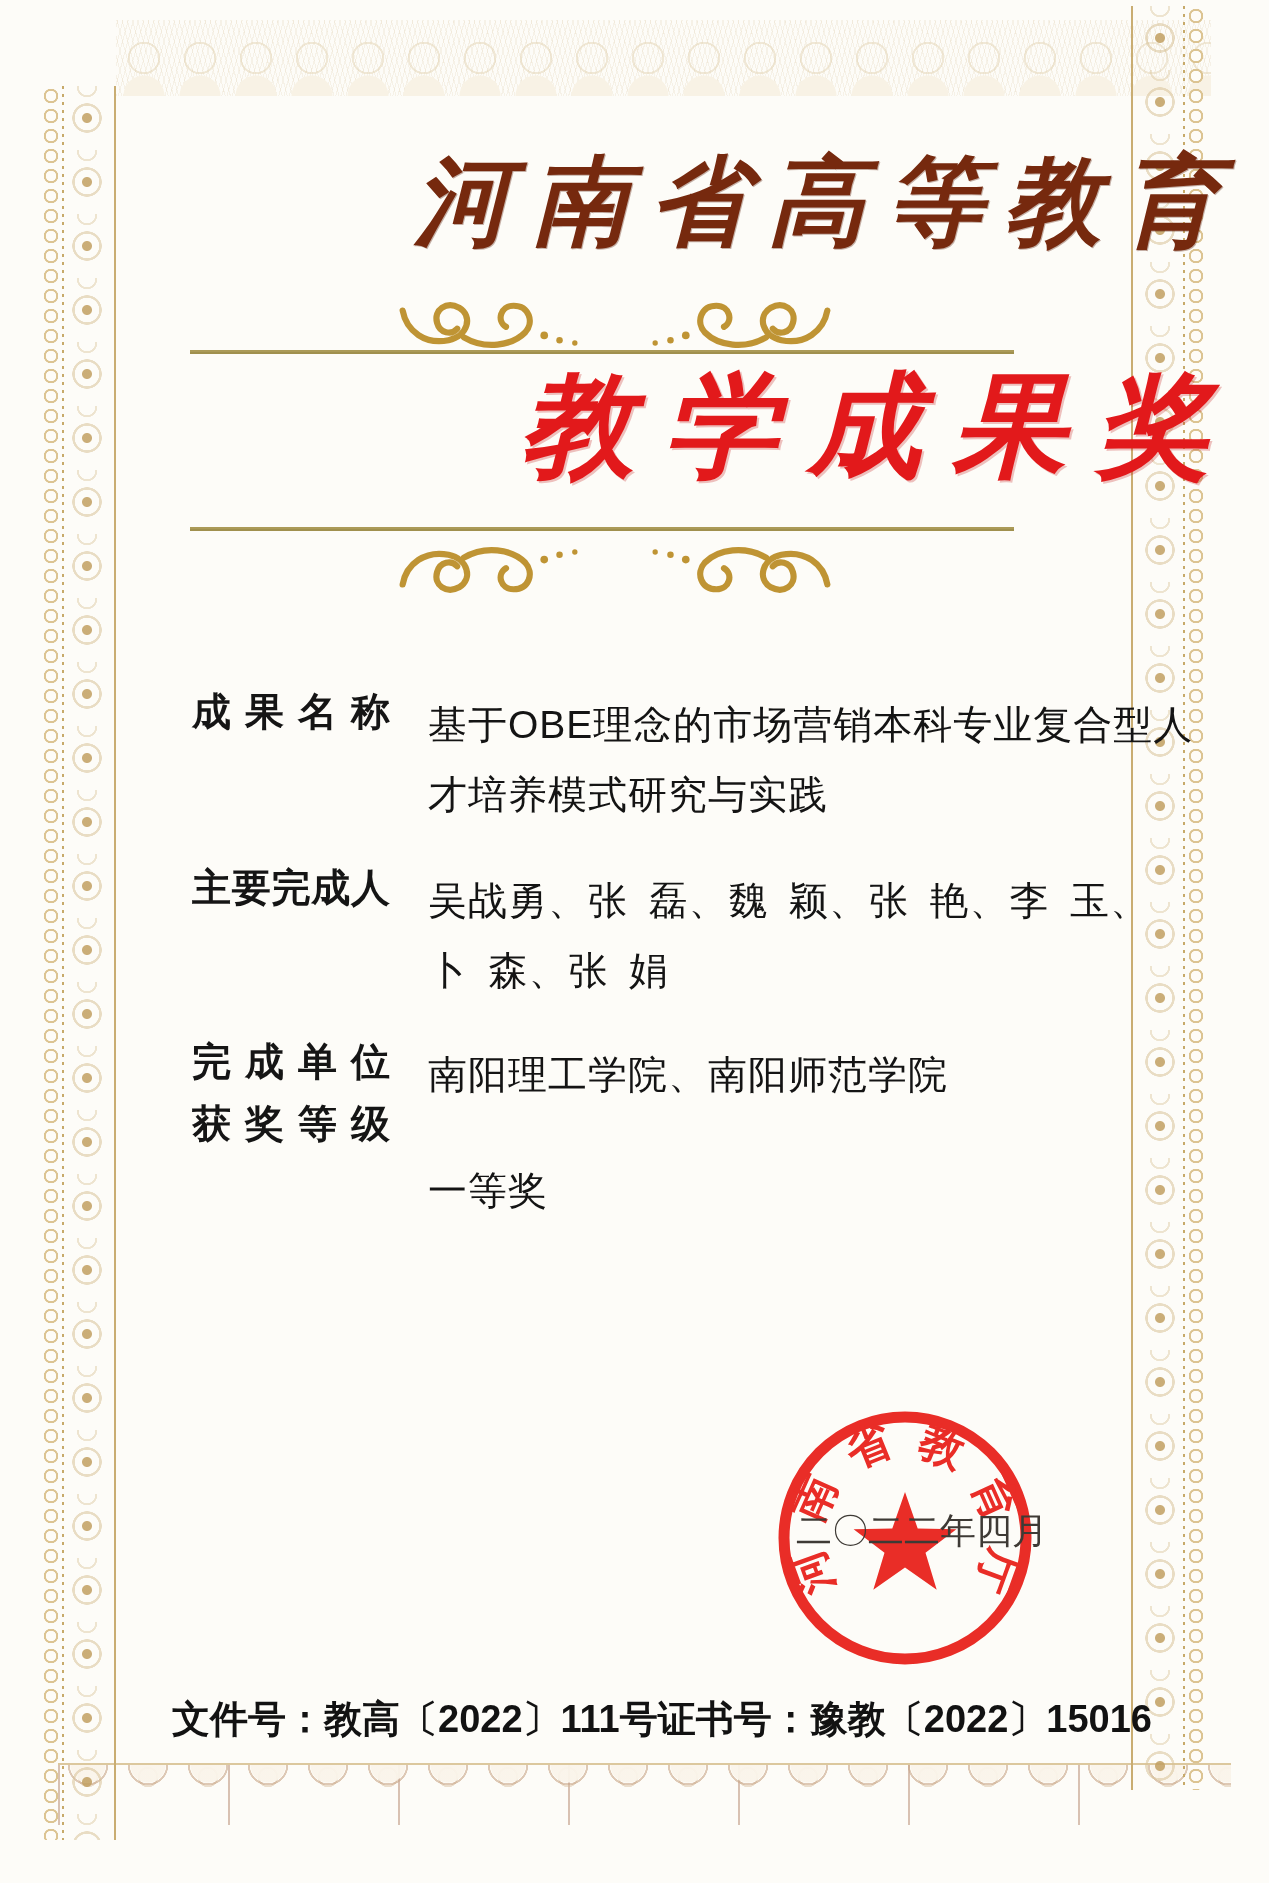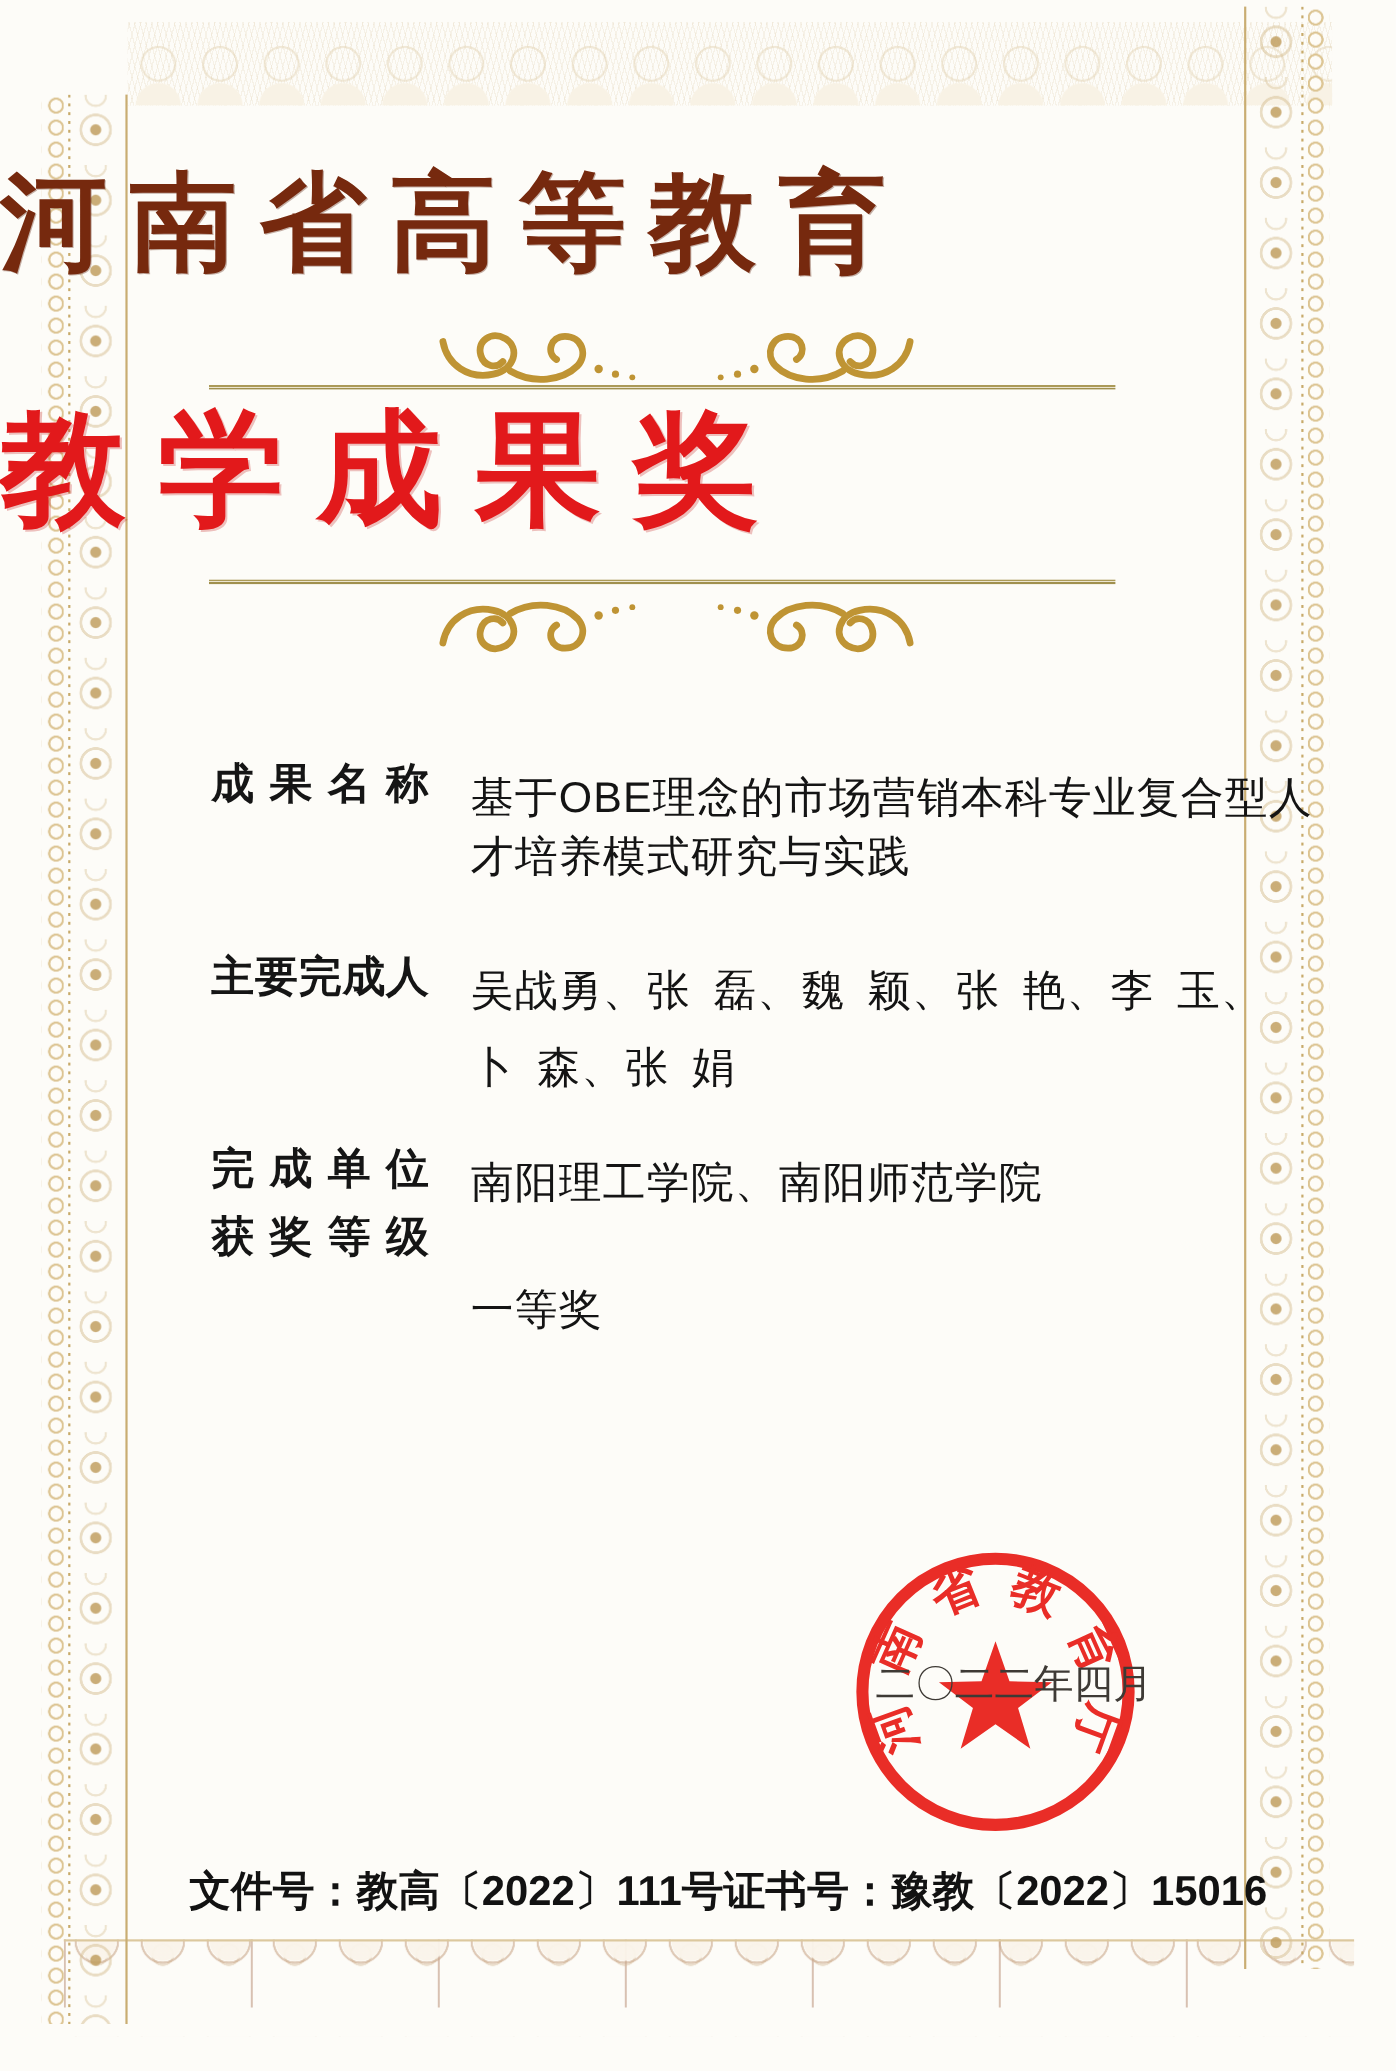--- a/index.html
+++ b/index.html
@@ -40,21 +40,21 @@
     background-image:
       linear-gradient(90deg,#dcc89e,#dcc89e),
       radial-gradient(circle at 30px 2px, rgba(0,0,0,0) 18px, rgba(201,166,136,.6) 18.5px 20px, rgba(0,0,0,0) 20.5px),
       radial-gradient(circle at 30px 2px, rgba(250,244,234,.95) 0 17px, rgba(0,0,0,0) 18px),
       radial-gradient(circle at 30px 14px, rgba(0,0,0,0) 8px, rgba(213,186,152,.45) 8.5px 10px, rgba(0,0,0,0) 10.5px),
       linear-gradient(90deg, rgba(186,144,120,.55) 0 2px, rgba(0,0,0,0) 2px 170px);
     background-size:100% 2px, 60px 88px, 60px 88px, 60px 88px, 170px 62px;
     background-repeat:no-repeat,repeat-x,repeat-x,repeat-x,repeat-x;
   }
   
-  .title-wrap{position:absolute; left:0; width:1240px; text-align:left;}
+  .title-wrap{position:absolute; left:0; width:1240px; text-align:right;font-style:italic;}
   .title-main{
     top:138px; font-family:"Liberation Serif","DejaVu Serif",serif;
     font-size:97px; font-weight:700; letter-spacing:21px; color:#76290e;
     text-shadow:1px 1px 0 rgba(90,30,8,.35);
   }
   .title-award{
     top:350px; font-family:"Liberation Serif","DejaVu Serif",serif;
     font-size:114px; font-weight:700; letter-spacing:30px; color:#e2191b;
     text-shadow:2px 2px 0 rgba(190,10,10,.25);
   }
@@ -140,21 +140,21 @@
         <circle cx="188" cy="50" r="2.8"></circle>
       <circle cx="304" cy="42" r="4"></circle>
         <circle cx="288" cy="47" r="3.4"></circle>
         <circle cx="272" cy="50" r="2.8"></circle>
     </g>
   </svg>
 
   <div>
     <span class="field-label" style="top:652px">成果名称</span>
     <span class="field-value" style="top:650px">基于OBE理念的市场营销本科专业复合型人</span>
-    <span class="field-value" style="top:704px">才培养模式研究与实践</span>
+    <span class="field-value" style="top:720px">才培养模式研究与实践</span>
   </div>
 
   <div>
     <span class="field-label" style="top:828px">主要完成人</span>
     <span class="field-value" style="top:826px">吴战勇、张 磊、魏 颖、张 艳、李 玉、</span>
     <span class="field-value" style="top:896px">卜 森、张 娟</span>
   </div>
 
   <div>
     <span class="field-label" style="top:1002px">完成单位</span>

